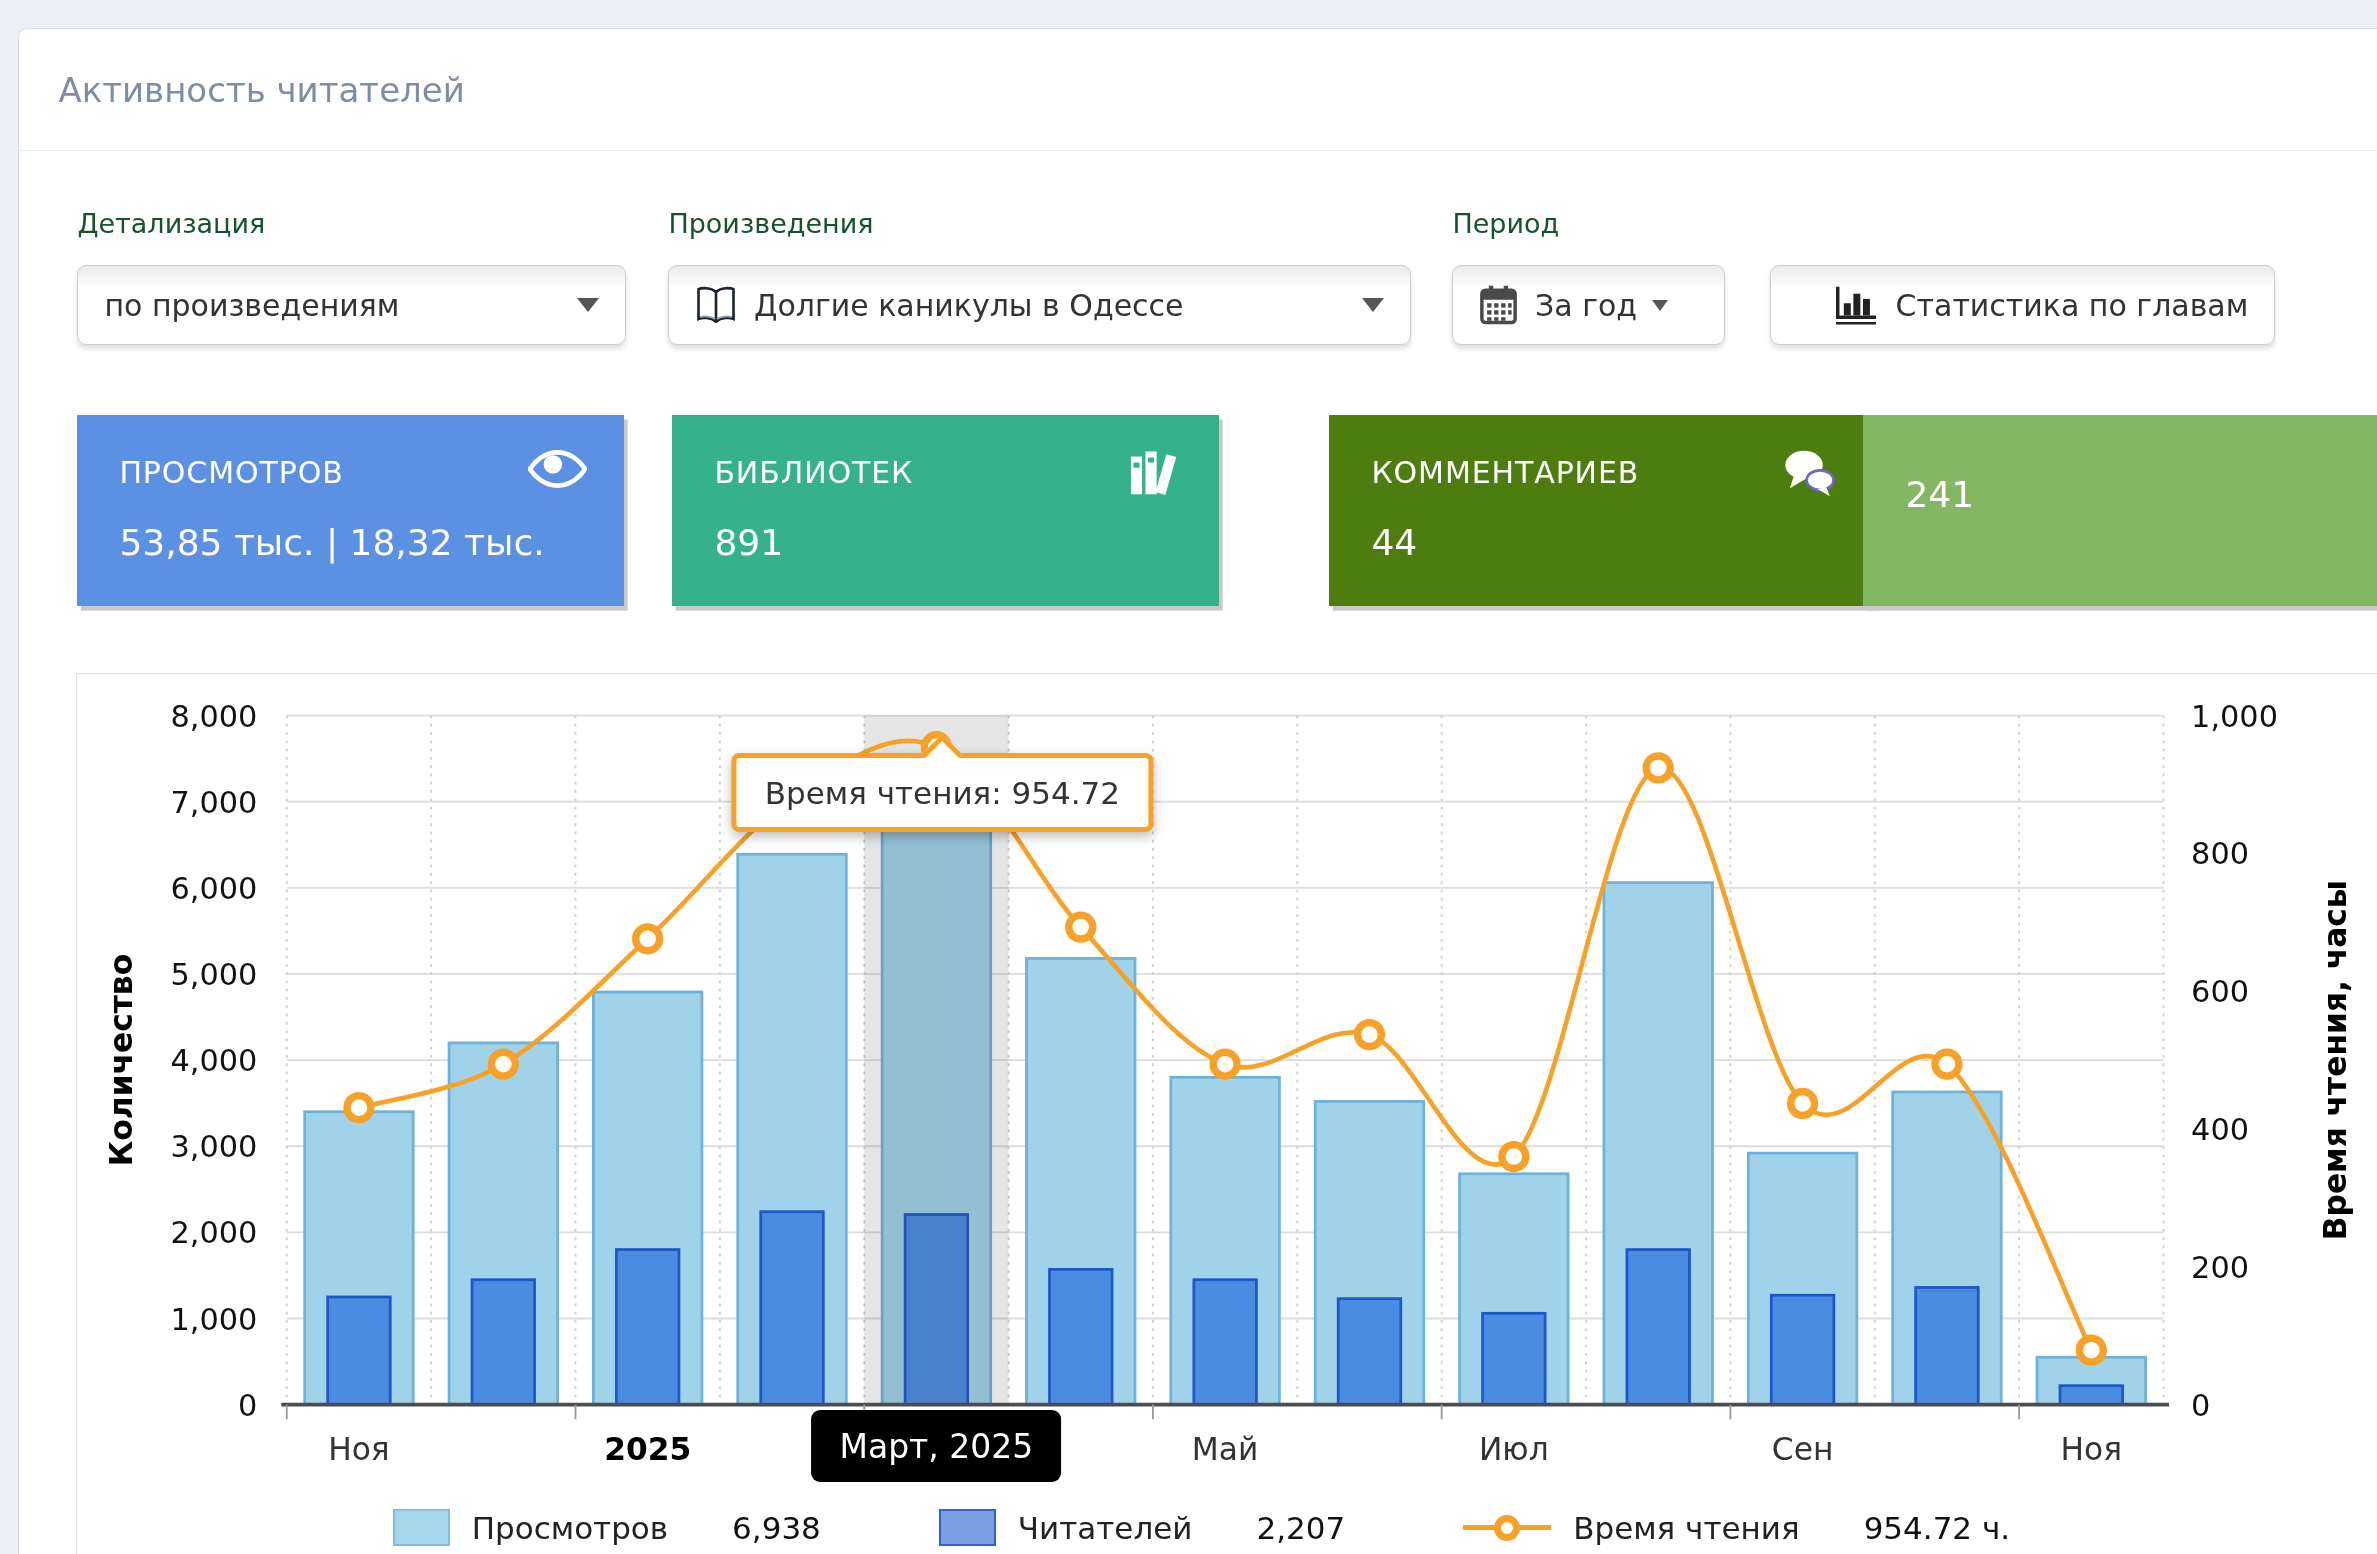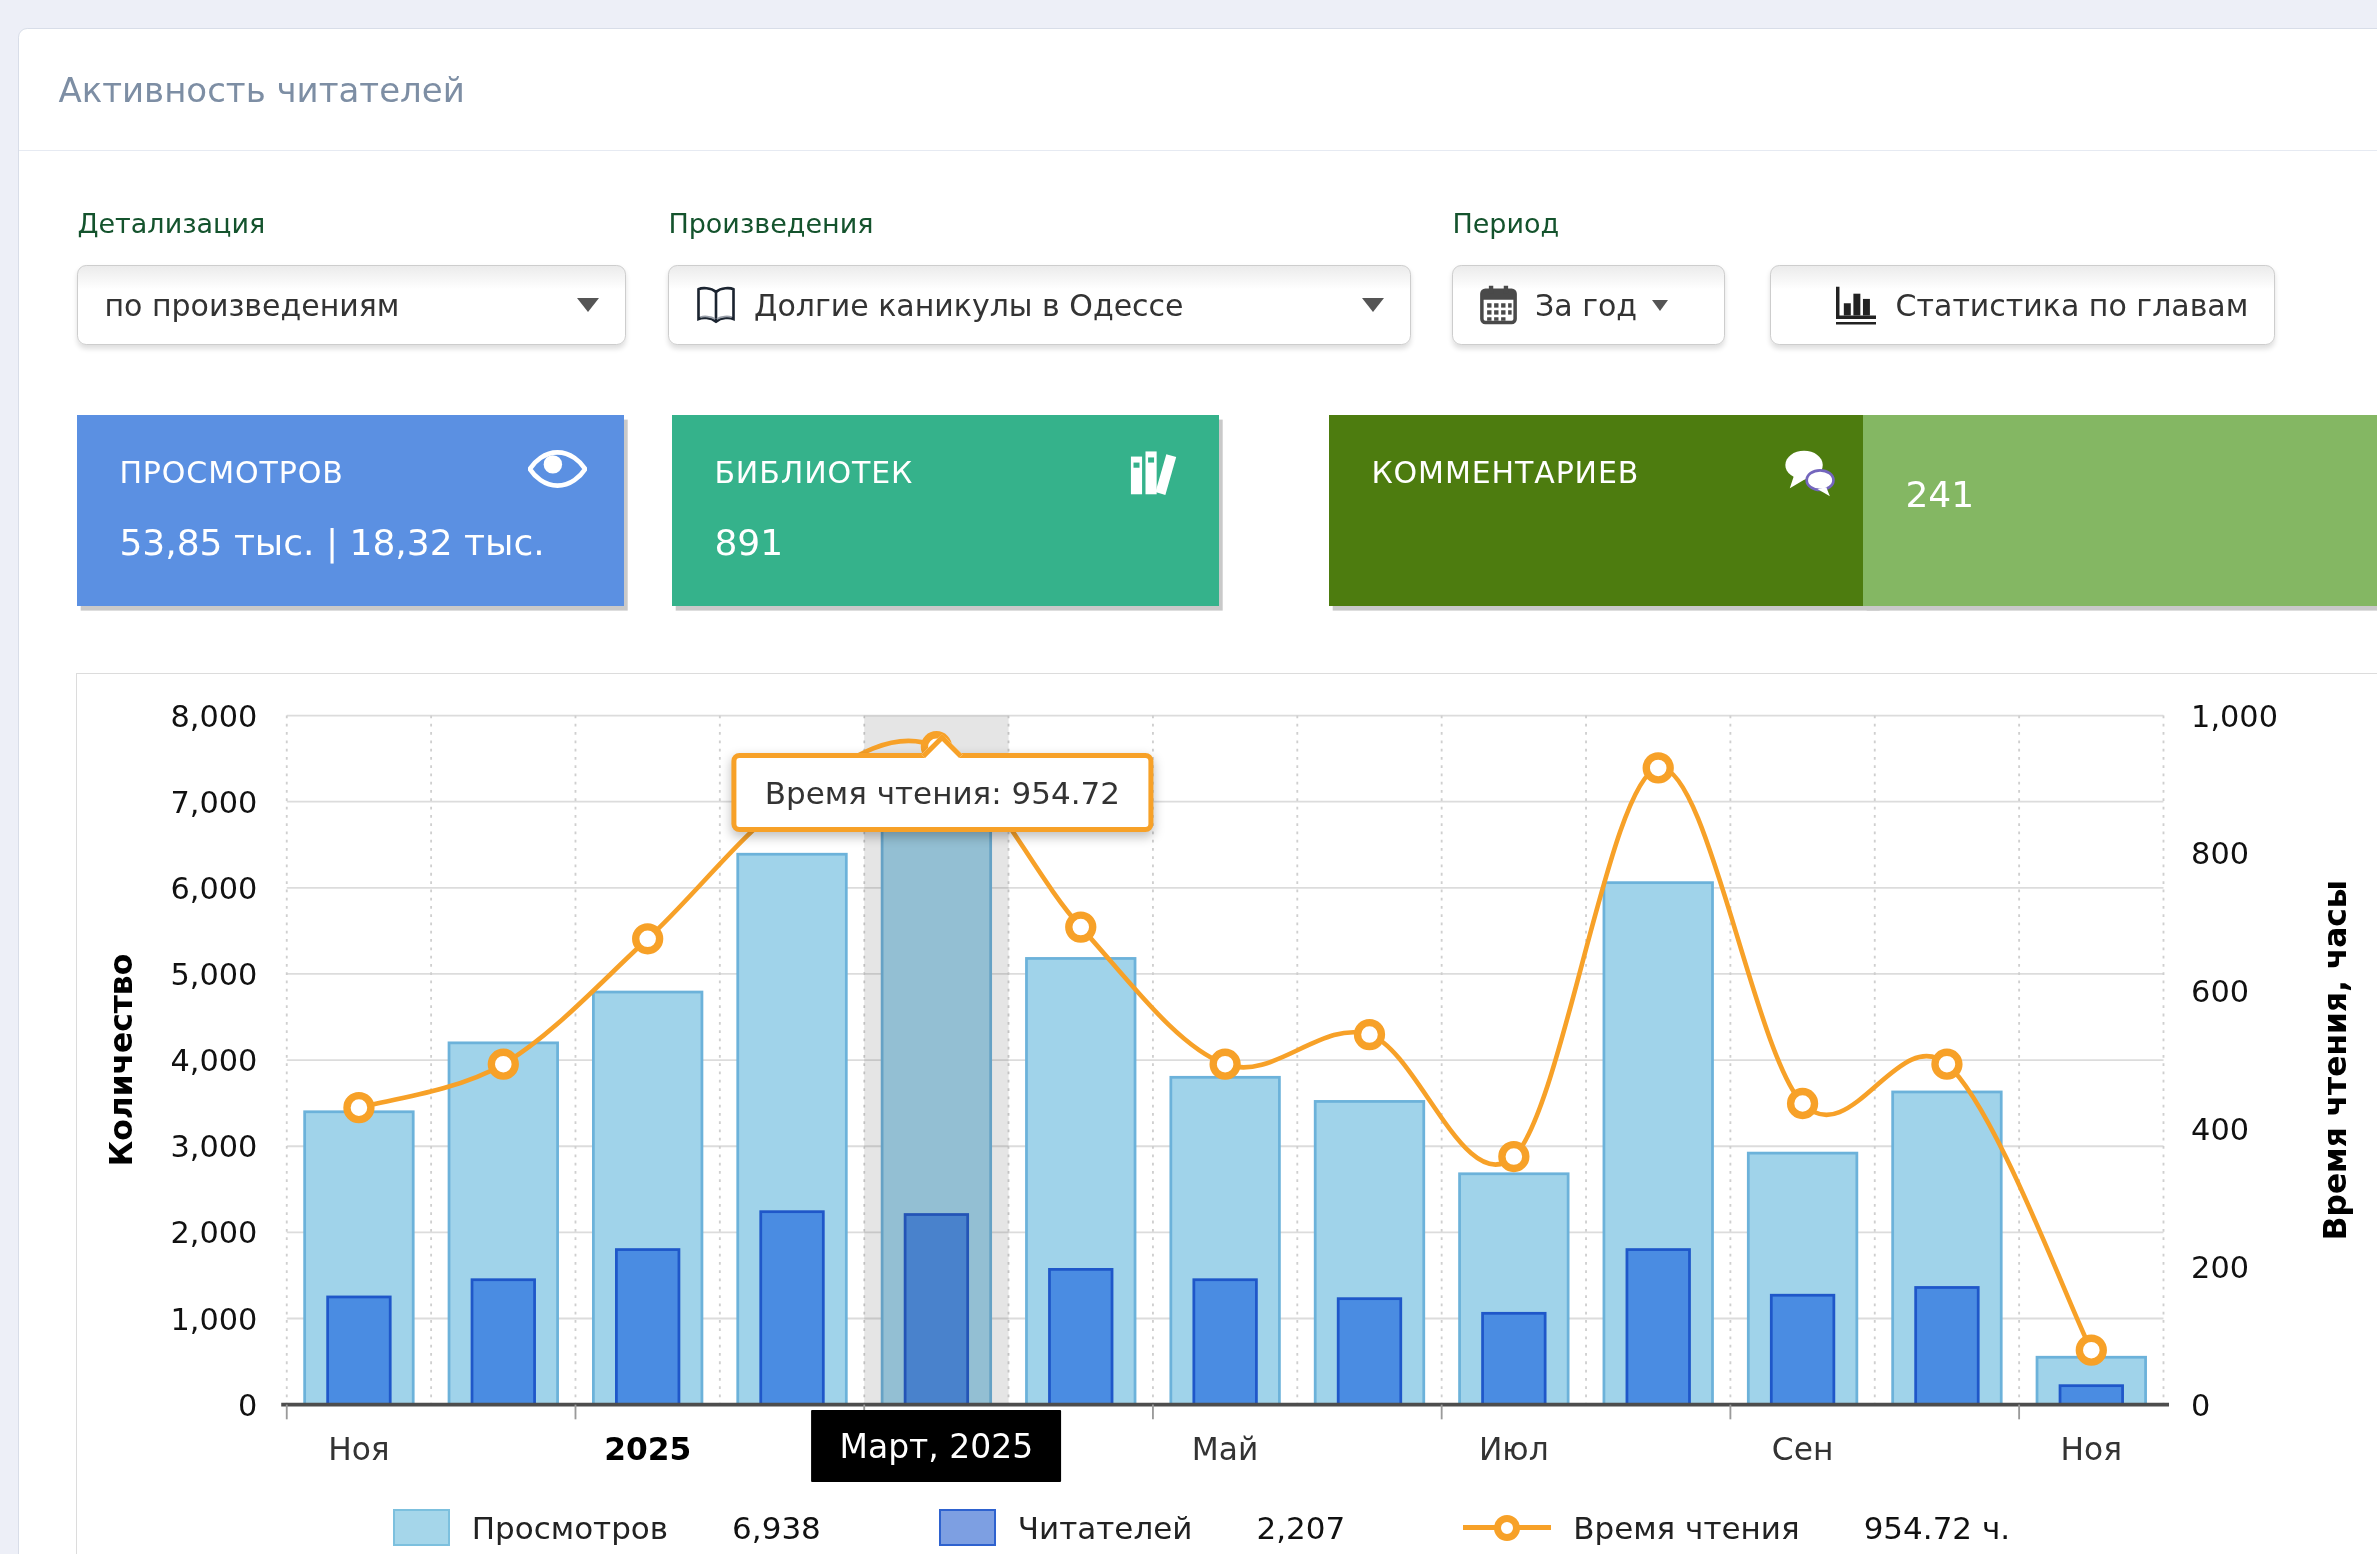--- a/index.html
+++ b/index.html
@@ -39,21 +39,21 @@
   .tickL,.tickR{font-size:33px;fill:#111;font-family:"DejaVu Sans",sans-serif;}
   .tickX{font-size:34px;fill:#333;font-family:"DejaVu Sans",sans-serif;}
   .tickX.bold{font-weight:bold;fill:#000;}
   .axis-title{font-size:34px;font-weight:bold;fill:#000;font-family:"DejaVu Sans",sans-serif;}
 
   .tooltip{position:absolute;left:865px;top:79px;transform:translateX(-50%);background:#fff;border:5.5px solid #f7a128;border-radius:8px;
            padding:16.6px 28px;font-size:31px;color:#333;white-space:nowrap;box-shadow:0 4.6px 11px rgba(0,0,0,.25);}
   .tooltip .arrow{position:absolute;left:50%;top:-18.4px;margin-left:-14.7px;width:29.4px;height:29.4px;background:#fff;
                   transform:rotate(45deg);border-top:5.5px solid #f7a128;border-left:5.5px solid #f7a128;box-sizing:border-box;}
   .xlabel-highlight{position:absolute;left:859px;top:736px;transform:translateX(-50%);background:#000;color:#fff;
-                    font-size:33px;padding:16.6px 28px;border-radius:1px;white-space:nowrap;}
+                    font-size:33px;padding:16.6px 28px;border-radius:9px;white-space:nowrap;}
 
   .legend{position:absolute;left:147px;right:202px;top:835px;display:flex;justify-content:center;align-items:center;gap:118px;}
   .litem{display:flex;align-items:center;font-size:31px;color:#222;cursor:pointer;}
   .sw{width:57px;height:37px;border:2.8px solid;box-sizing:border-box;margin-right:22px;flex:none;}
   .sw.views{background:#a5d6ea;border-color:#7cc0de;}
   .sw.readers{background:#7d9fe2;border-color:#2e62cf;}
   .lmark{position:relative;width:88px;height:37px;margin-right:22px;flex:none;}
   .lmark .ln{position:absolute;left:0;right:0;top:15.6px;height:5.5px;background:#f7a128;}
   .lmark .ring{position:absolute;left:50%;top:50%;width:26px;height:26px;margin:-13px 0 0 -13px;border:7.4px solid #f7a128;border-radius:50%;background:#fff;box-sizing:border-box;}
   .lval{margin-left:64px;color:#111;}
@@ -169,20 +169,21 @@
         <span class="stat-title">КОММЕНТАРИЕВ</span>
         <span class="sicon">
           <svg width="57" height="50" viewBox="0 0 64 56">
               <ellipse cx="27" cy="19" rx="21" ry="16" fill="#fff"></ellipse>
               <path d="M16 30 L11 45 L30 34 Z" fill="#fff"></path>
               <ellipse cx="45" cy="36" rx="15" ry="11" fill="#fff" stroke="#7466bd" stroke-width="3"></ellipse>
               <path d="M52 44 L56 54 L42 46 Z" fill="#fff"></path>
             </svg>
         </span>
       </div>
+      <div class="stat-value">44</div>
     </div>
     <div class="stat c4">
       <div class="stat-value">241</div>
     </div>
   </div>
 
   <div class="chart-panel">
     <svg id="chart-svg" width="2322" height="912" viewBox="0 0 2524 991">
         <text x="196" y="806" text-anchor="end" class="tickL">0</text>
         <line x1="228" y1="700.375" x2="2268" y2="700.375" stroke="#dcdcdc" stroke-width="2"></line>

